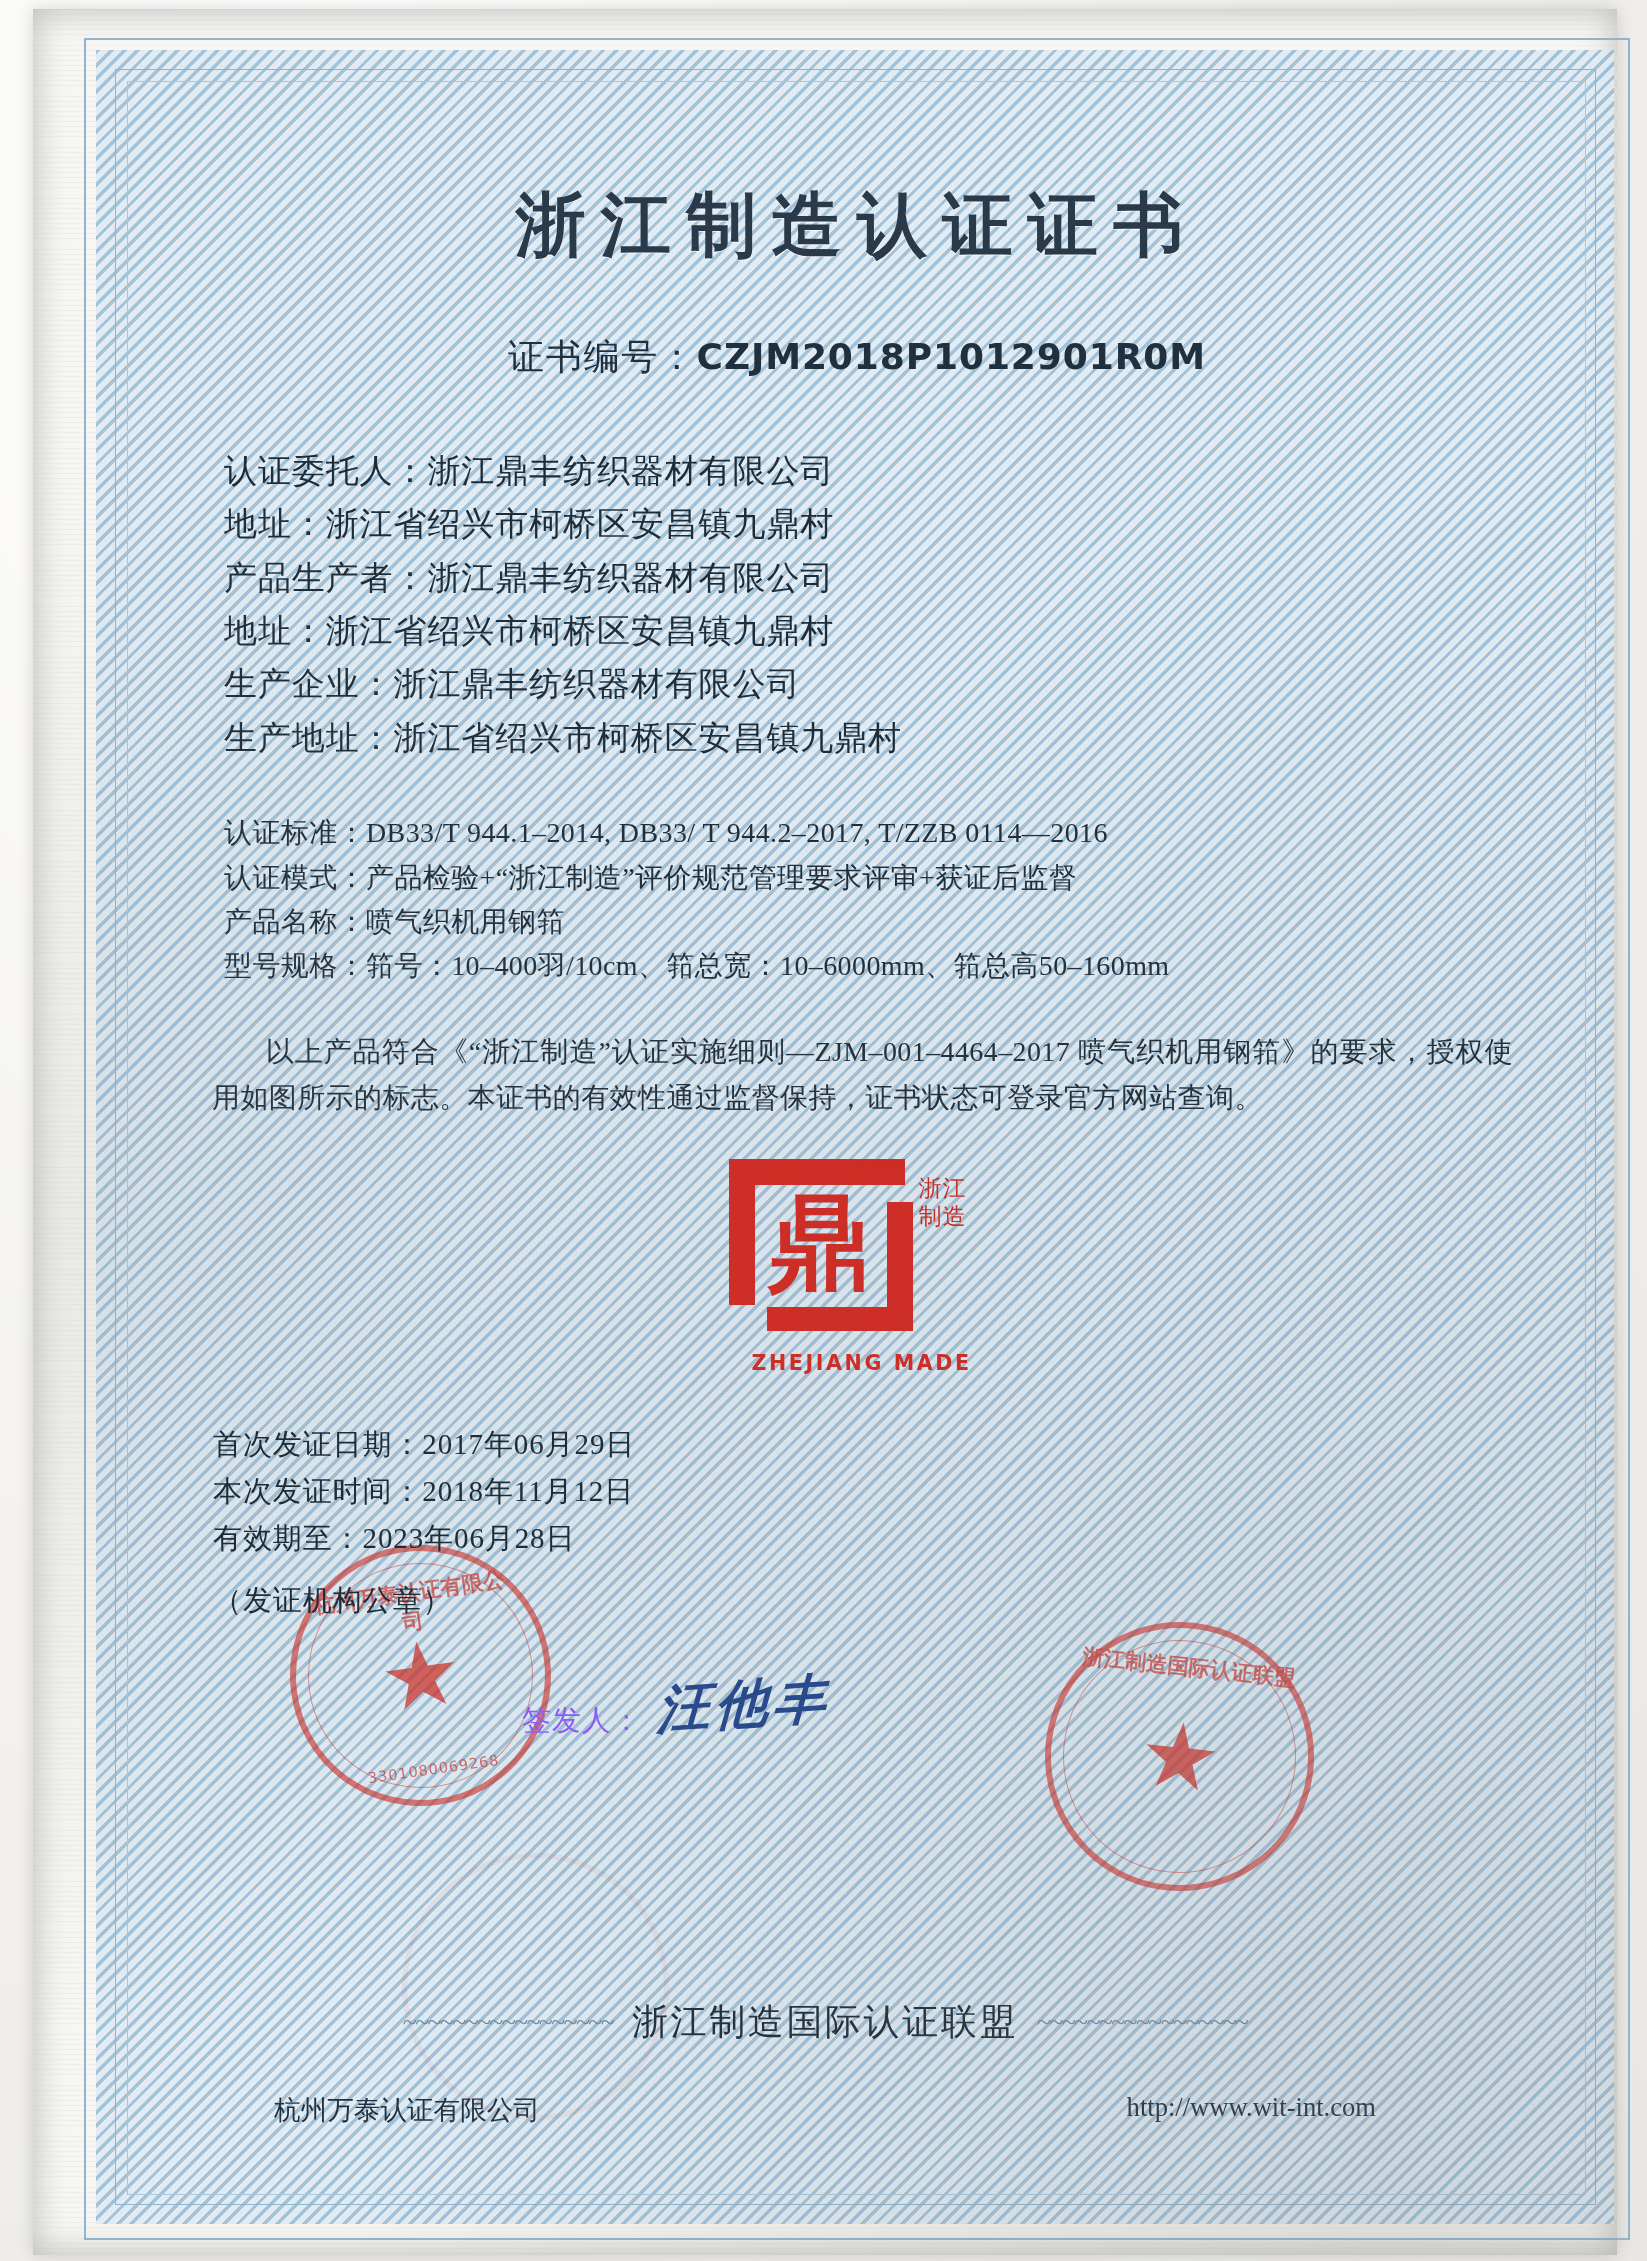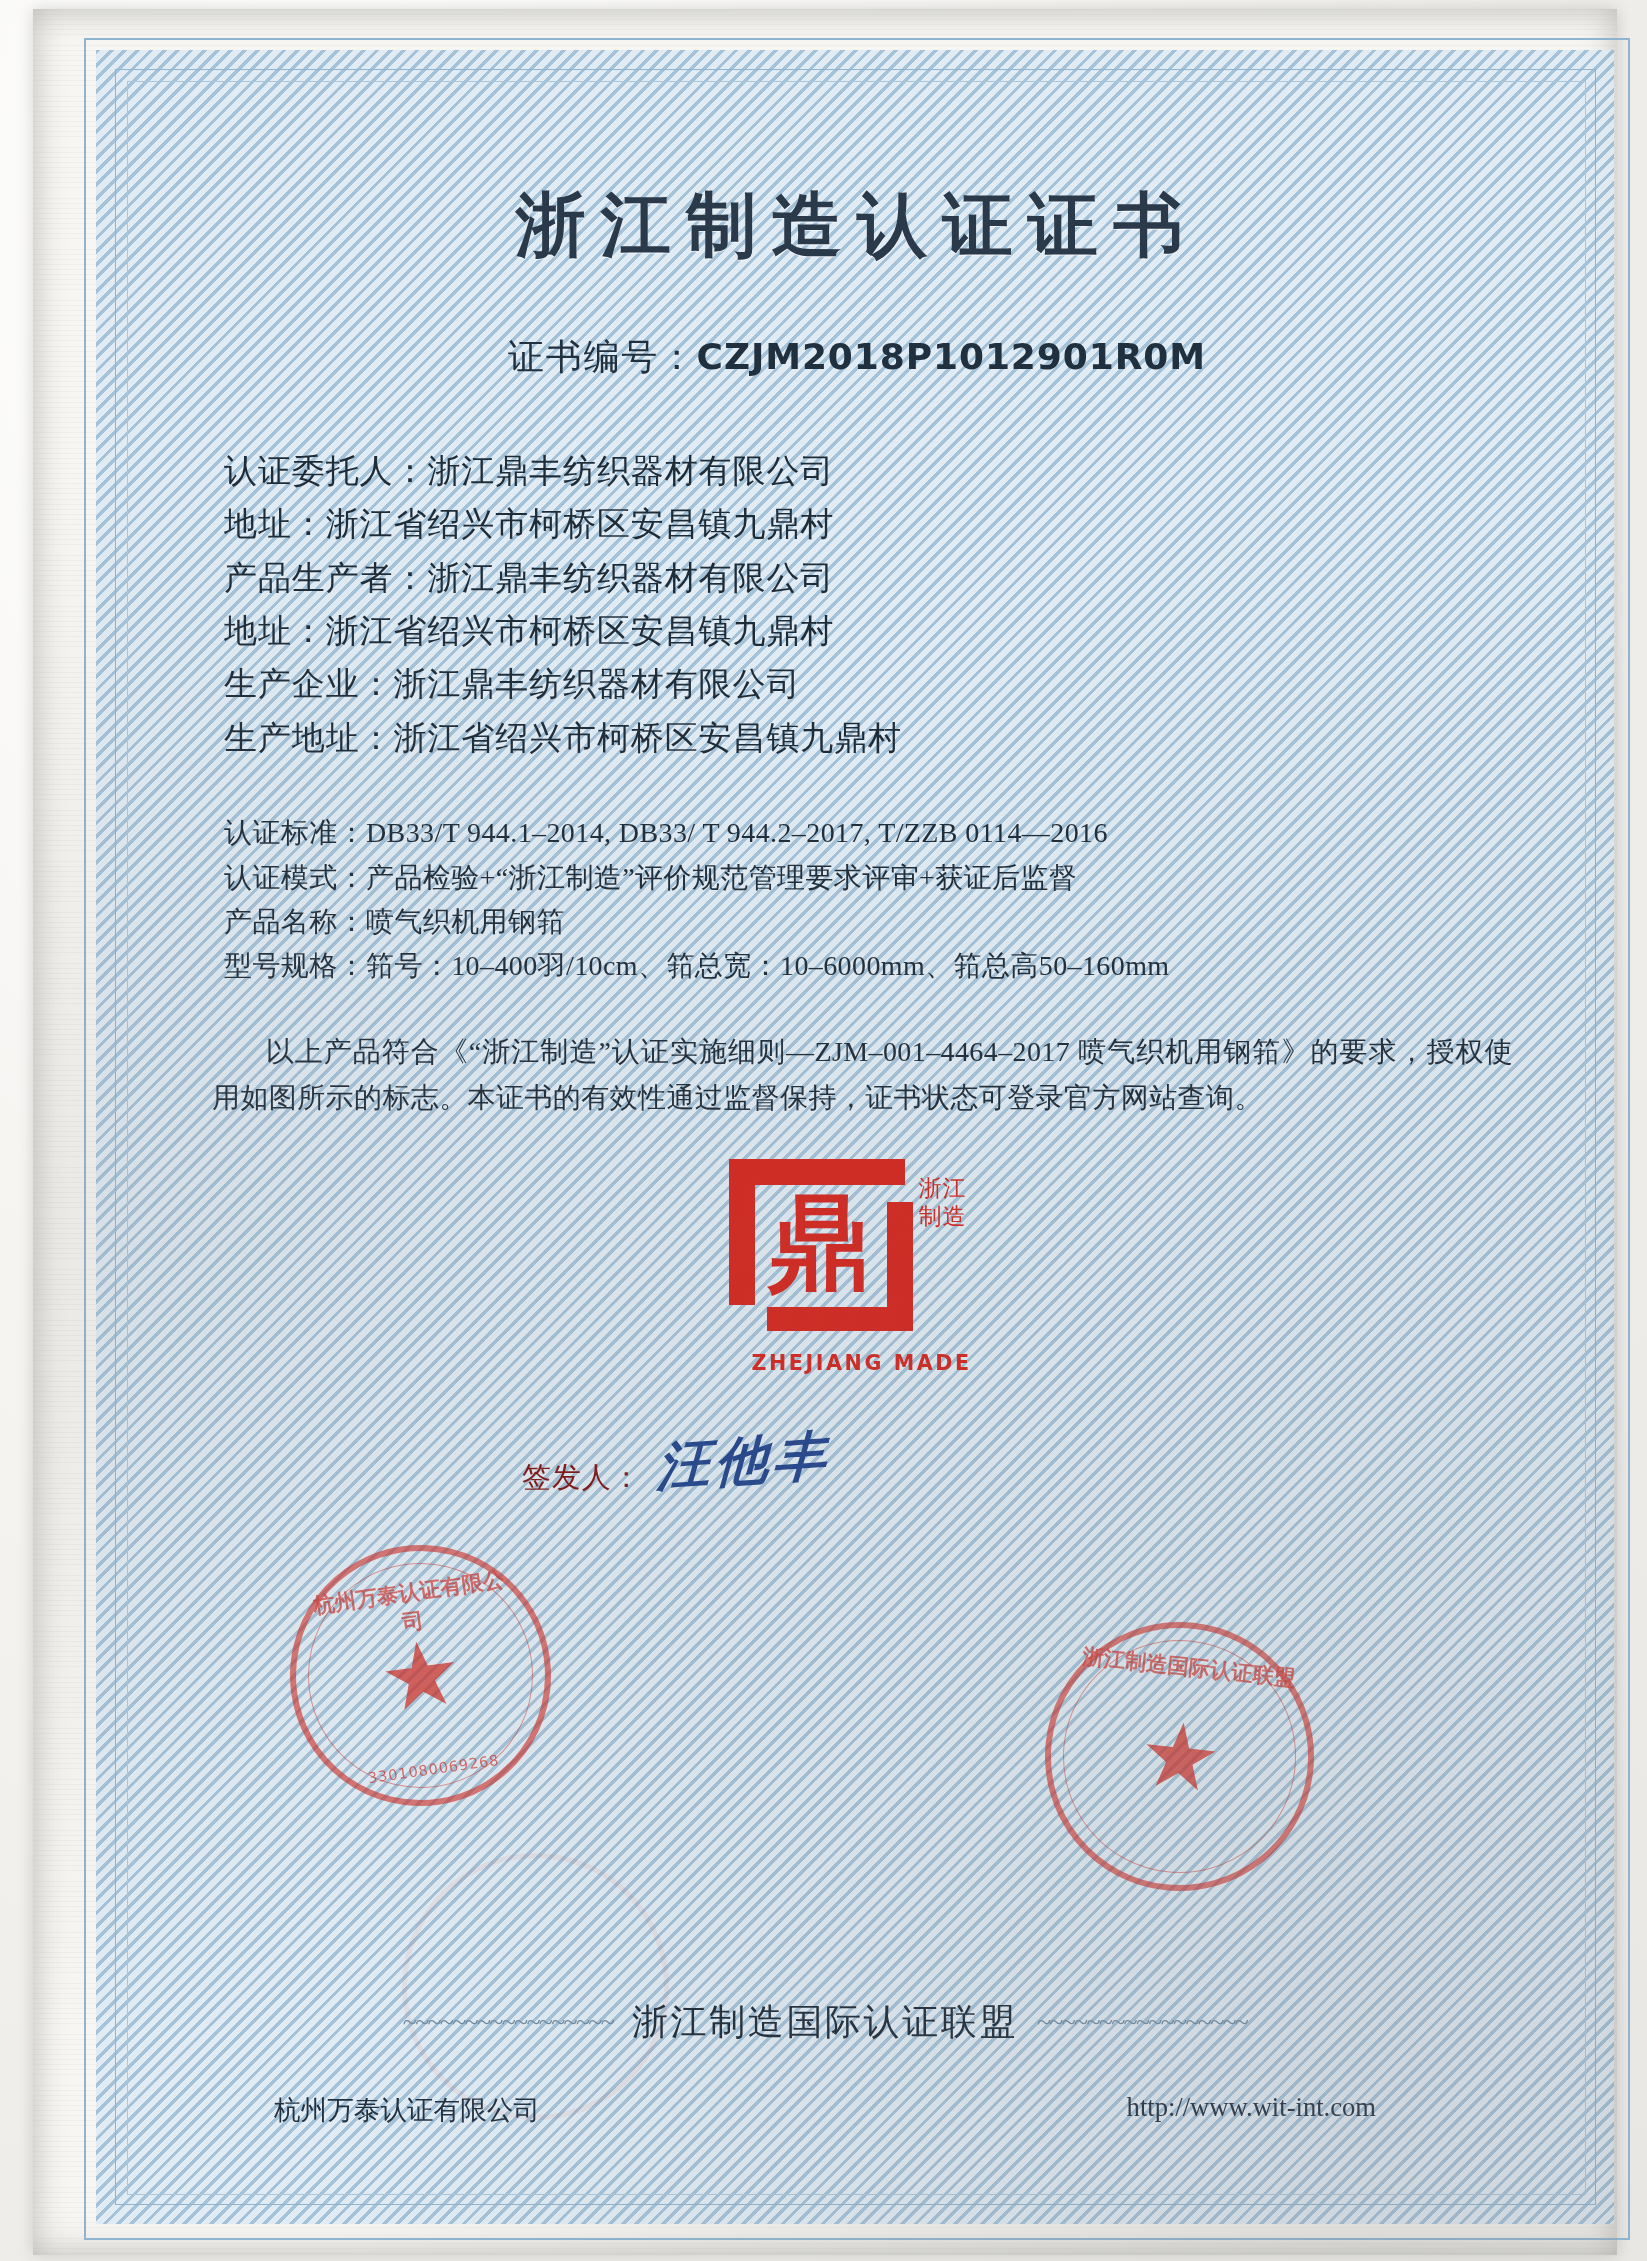--- a/index.html
+++ b/index.html
@@ -244,21 +244,21 @@
   .signer-row {
     margin-top: 48px;
     padding-left: 360px;
     position: relative;
     z-index: 3;
     display: flex;
     align-items: flex-end;
   }
   .signer-label {
     font-size: 29px;
-    color: #7f1d1d;
+    color: #8b5cf6;
     letter-spacing: 0.9px;
   }
   .signature {
     margin-left: 15.4px;
     font-family: "DejaVu Serif", serif;
     font-style: italic;
     font-weight: bold;
     font-size: 53px;
     color: #1d3f86;
     letter-spacing: 5.1px;
@@ -439,20 +439,32 @@
             <div class="bracket-l"></div>
             <div class="bracket-br"></div>
             <div class="bracket-b"></div>
             <div class="glyph">鼎</div>
           </div>
           <div class="logo-side">浙江制造</div>
           <div class="logo-en">ZHEJIANG MADE</div>
         </div>
       </div>
 
+      <div class="dates">
+        <div class="date-line">
+          <span>首次发证日期：</span><span>2017年06月29日</span>
+        </div>
+        <div class="date-line">
+          <span>本次发证时间：</span><span>2018年11月12日</span>
+        </div>
+        <div class="date-line">
+          <span>有效期至：</span><span>2023年06月28日</span>
+        </div>
+        <div class="seal-note">（发证机构公章）</div>
+      </div>
 
       <div class="signer-row">
         <span class="signer-label">签发人：</span>
         <span class="signature">汪他丰</span>
       </div>
 
     </div>
 
     <div class="seal seal-left">
       <div class="ring"></div>

